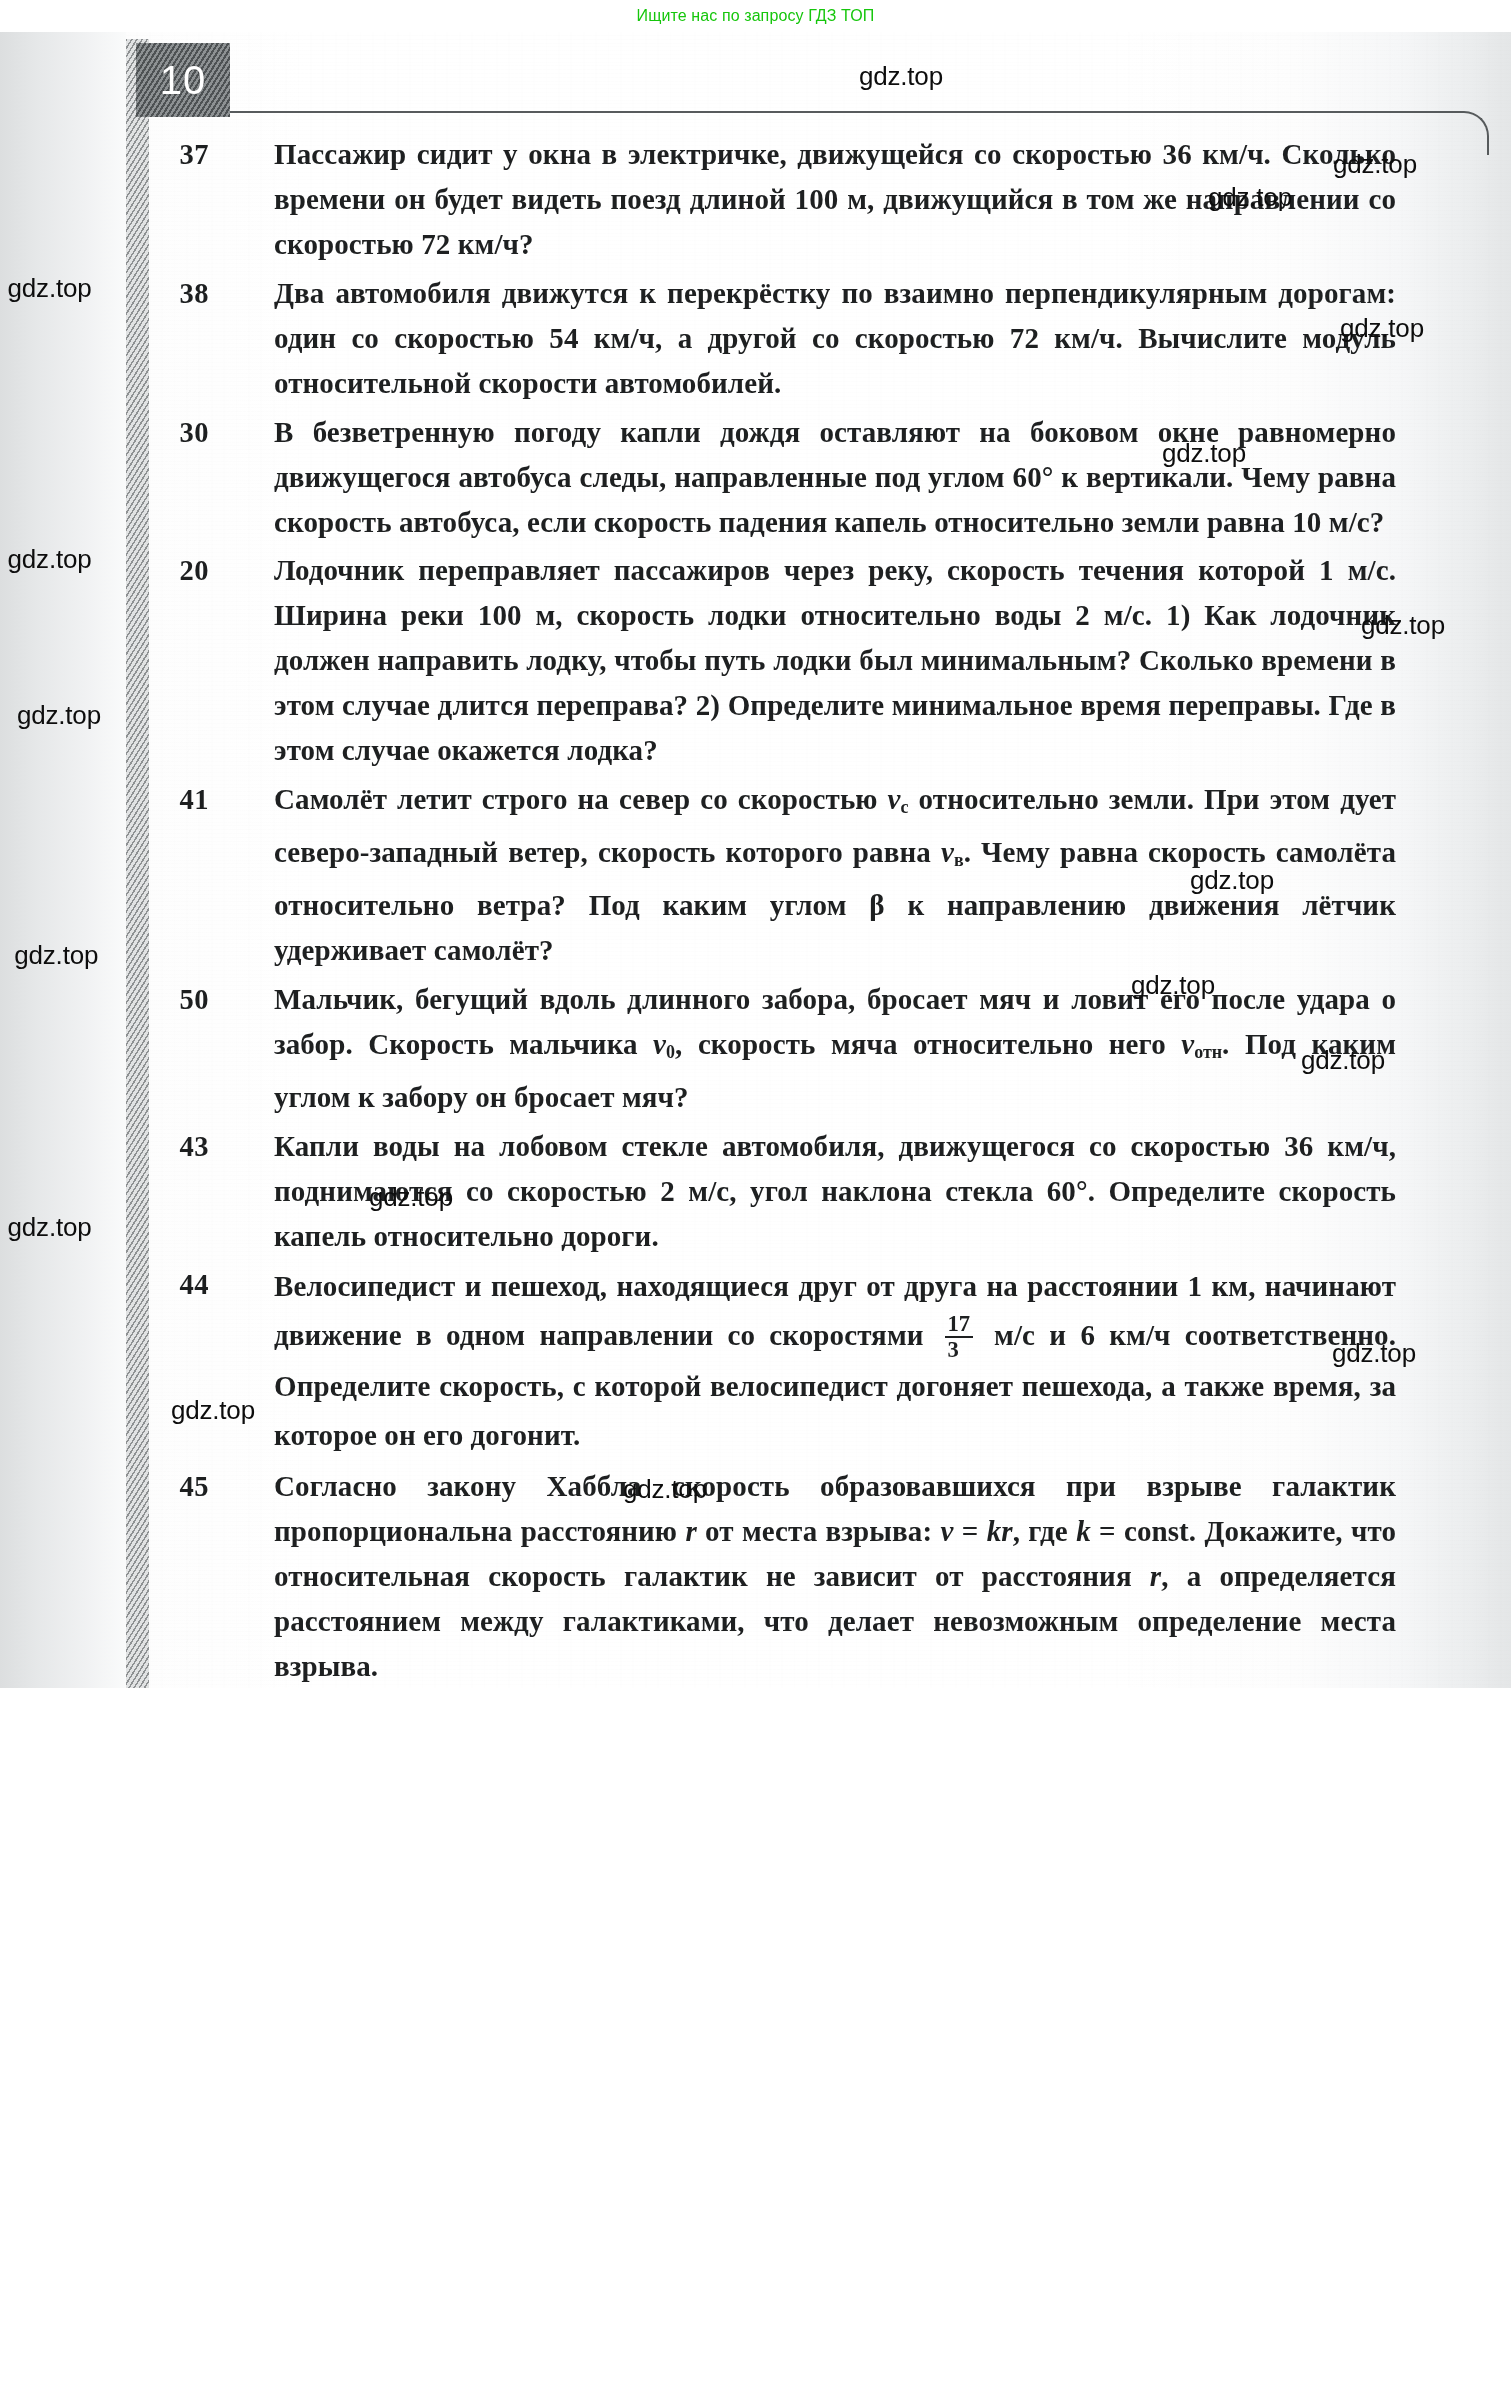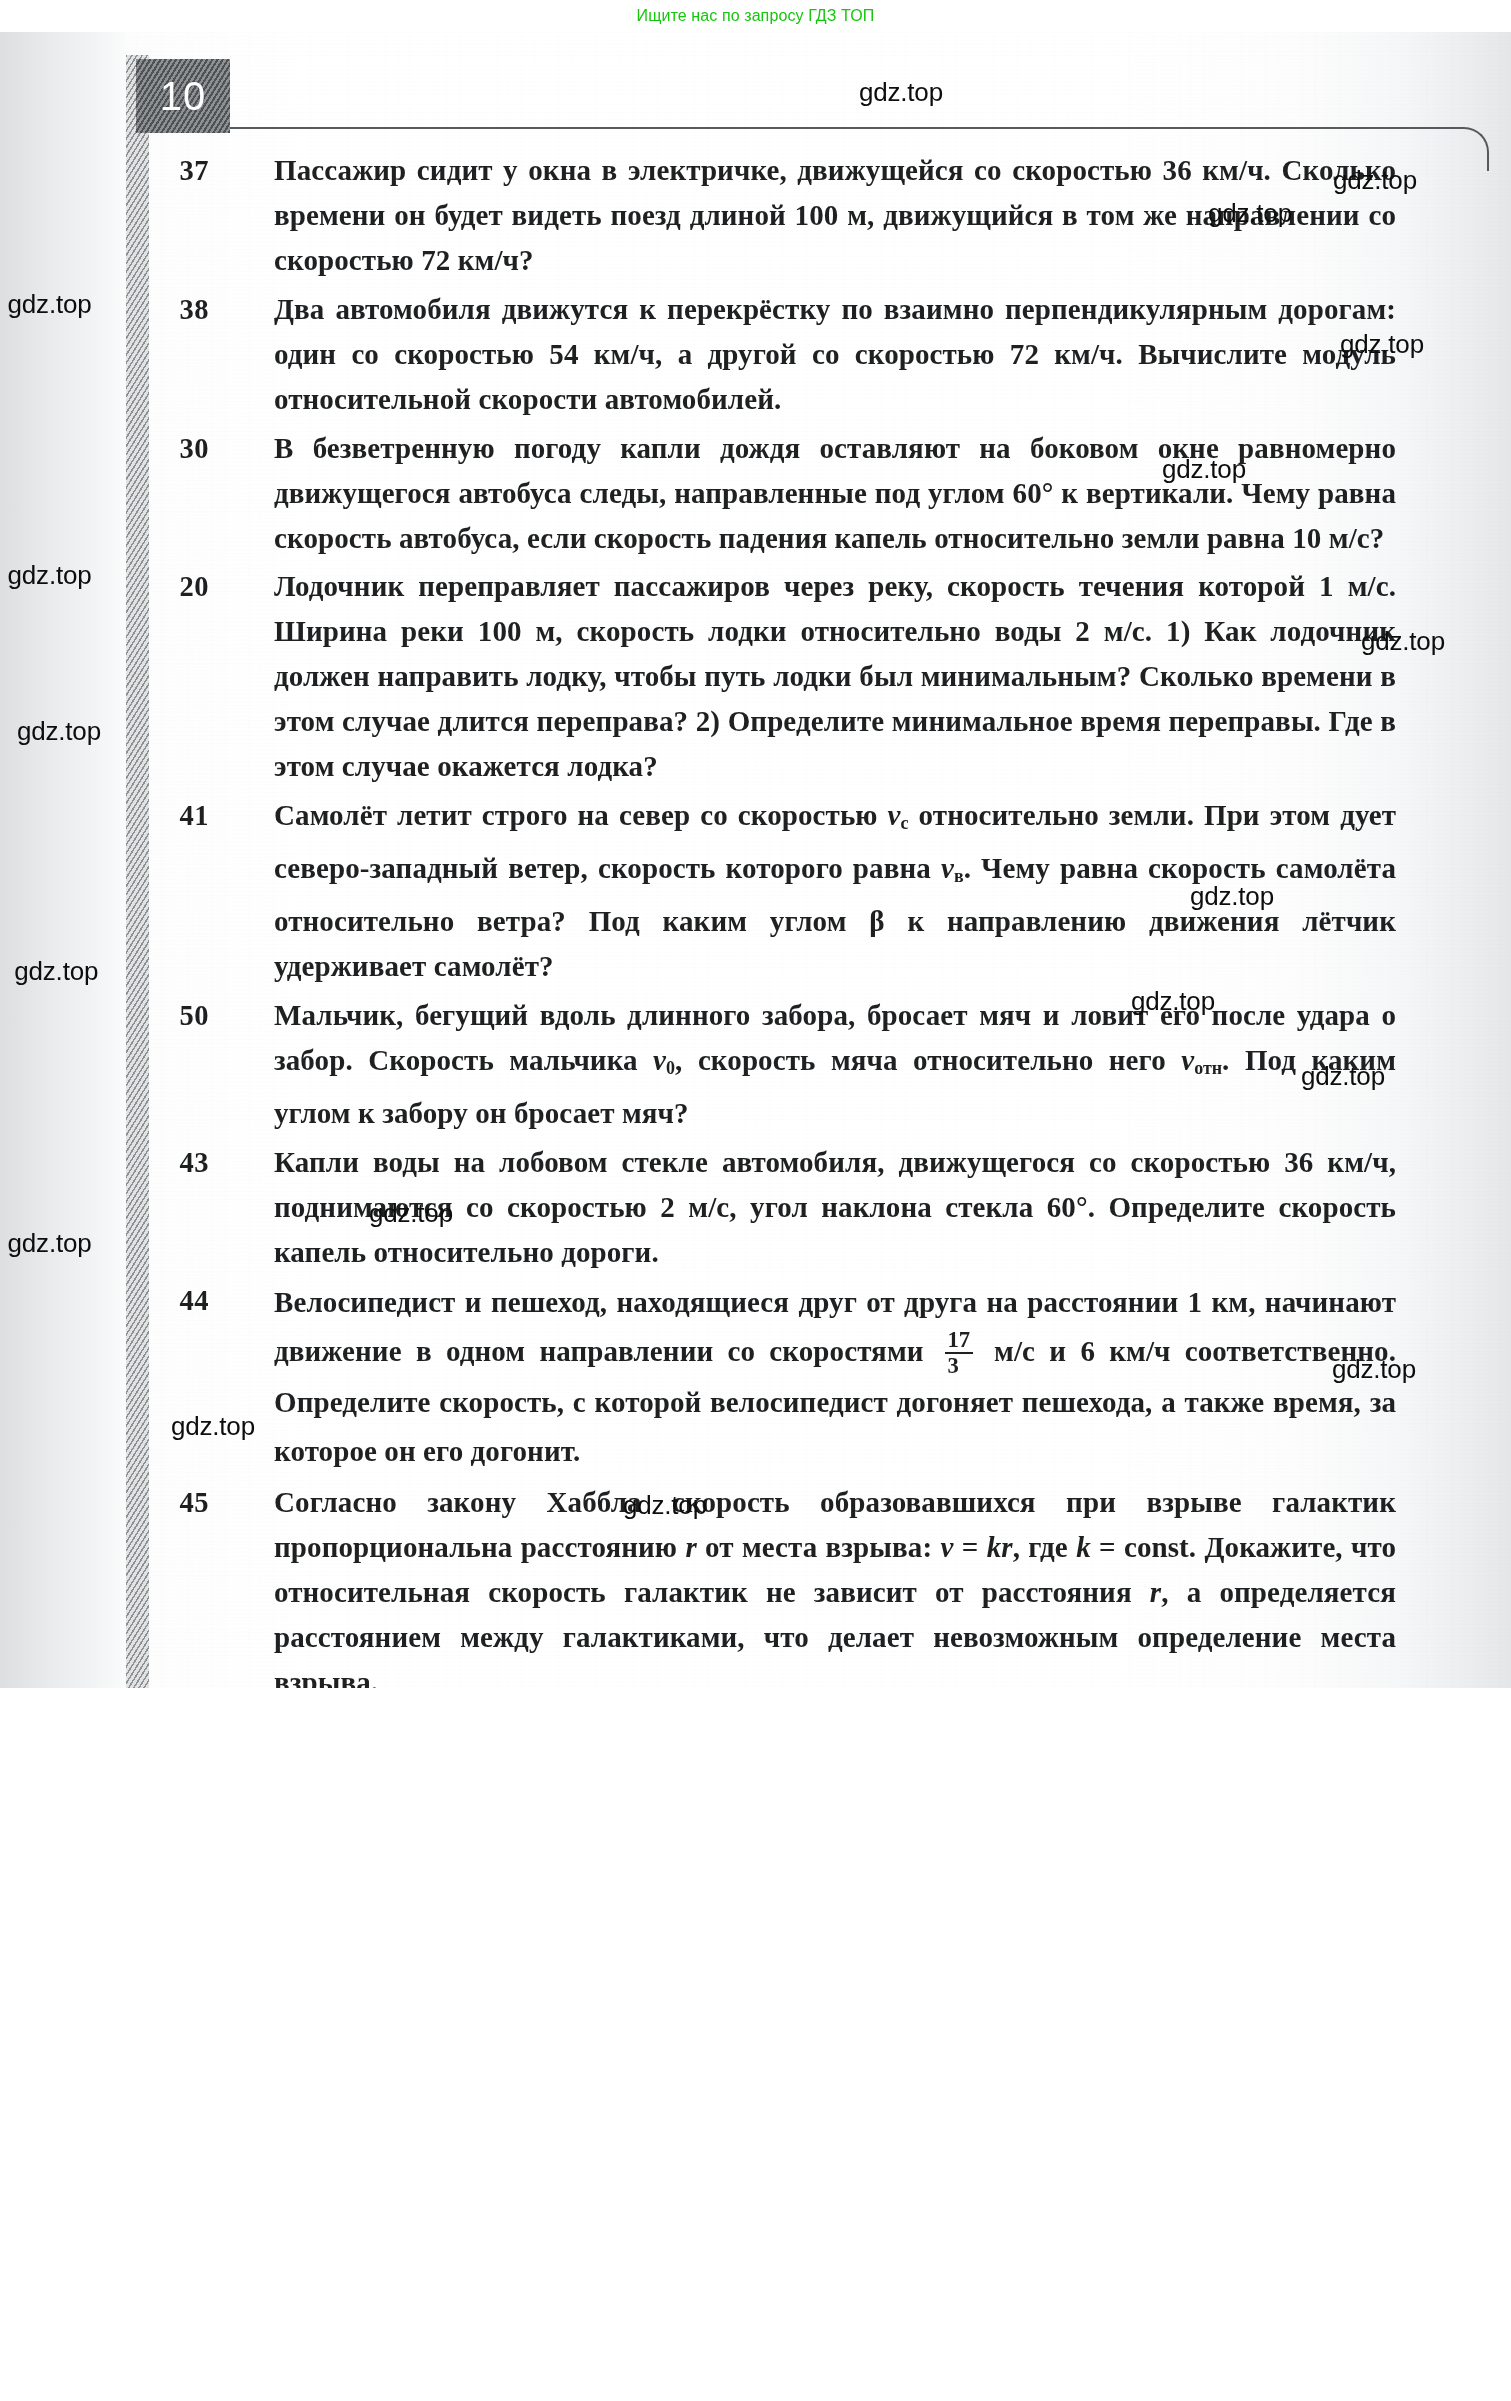--- a/index.html
+++ b/index.html
@@ -40,21 +40,21 @@
     font-size: 16px;
     color: #16c60c;
     letter-spacing: 0.1px;
     white-space: nowrap;
   }
 
   
   .scan {
     position: absolute;
     left: 0;
-    top: 32px;
+    top: 16px;
     width: 1511px;
     height: 2294px;
     overflow: hidden;
     background:
       linear-gradient(to right,
         #e9ebec 0px, #eef0f1 17px, #f7f8f8 57px, #fdfdfd 133px,
         #ffffff 304px, #ffffff 1122px, #fdfdfd 1294px, #f6f7f8 1398px,
         #eceeef 1465px, #e4e6e7 1511px);
   }
   

